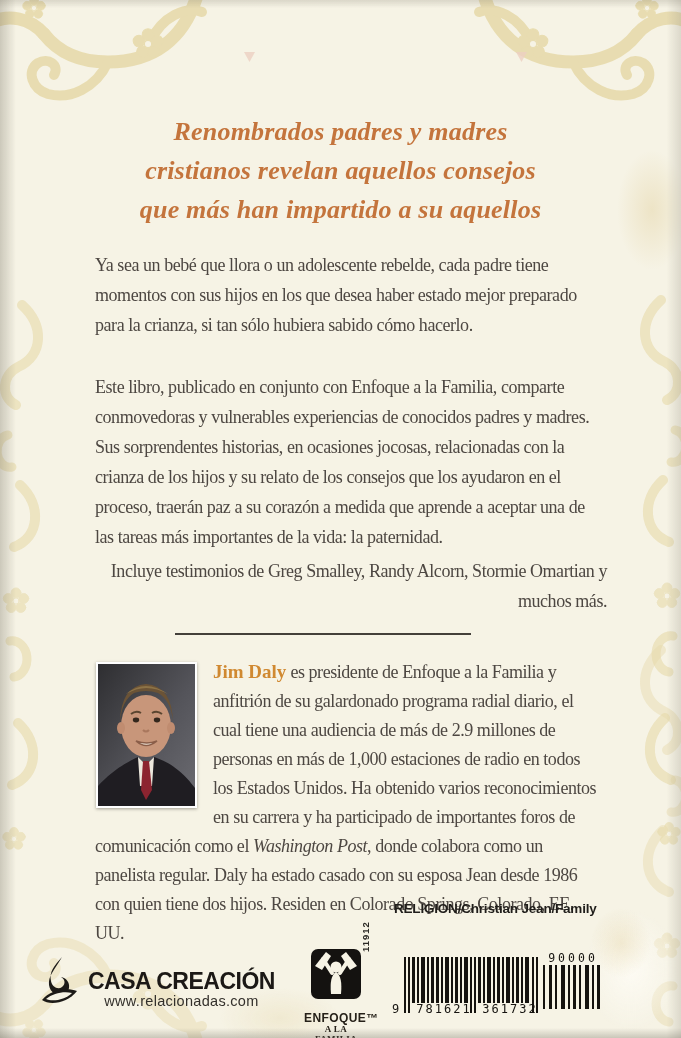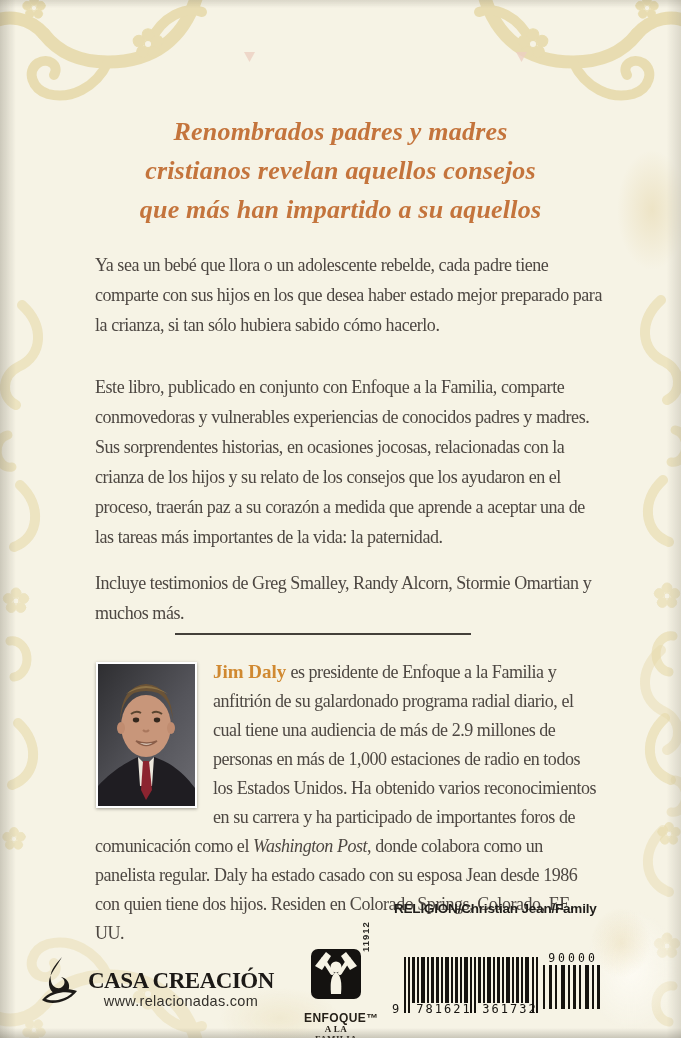--- a/index.html
+++ b/index.html
@@ -29,37 +29,37 @@
     position:absolute;left:0;top:112px;width:681px;text-align:center;
     color:#c4743c;font-weight:bold;font-style:italic;
     font-size:26px;line-height:39px;letter-spacing:.2px;
   }
   .body-copy p{
     position:absolute;left:95px;width:512px;margin:0;
     font-size:18px;line-height:30px;letter-spacing:-.45px;
   }
   .p1{top:250px;}
   .p2{top:372px;}
-  .p3{top:568px;}
+  .p3{top:556px;text-align:right;}
 
   .divider{position:absolute;left:175px;top:633px;width:296px;height:2px;background:#44403a;}
 
   .author{position:absolute;left:95px;top:657px;width:502px;font-size:18px;line-height:29px;letter-spacing:-.45px;}
   .photo-frame{
     float:left;width:97px;height:142px;margin:5px 16px 20px 1px;
     background:#fff;padding:2px;box-shadow:0 1px 3px rgba(60,55,45,.45);
   }
   .photo-frame svg{display:block;}
   .author-name{color:#d08931;font-weight:bold;font-size:19px;letter-spacing:0;}
   .bio-italic{font-style:italic;}
 
   
   .publisher{position:absolute;left:40px;top:953px;display:flex;align-items:center;z-index:2;}
   .pub-text{margin-left:8px;}
-  .pub-name{font-family:Liberation Serif, serif;font-weight:bold;font-size:23px;letter-spacing:-.5px;color:#1c1916;line-height:24px;margin-top:16px;}
+  .pub-name{font-family:Liberation Sans, sans-serif;font-weight:bold;font-size:23px;letter-spacing:-.5px;color:#1c1916;line-height:24px;margin-top:16px;}
   .pub-url{font-family:"Liberation Sans","DejaVu Sans",sans-serif;font-size:14.5px;color:#33302b;letter-spacing:.3px;text-align:center;line-height:17px;}
 
   .enfoque{position:absolute;left:304px;top:948px;width:64px;text-align:center;z-index:2;}
   .enfoque-mark{display:block;margin:0 auto;}
   .enfoque-l1{font-family:Liberation Sans, sans-serif;font-weight:bold;font-size:12px;letter-spacing:.4px;color:#262119;line-height:12px;margin-top:12px;}
   .enfoque-l2{font-family:"Liberation Serif",serif;font-weight:bold;font-size:9px;letter-spacing:.4px;color:#262119;line-height:10px;}
 
   .print-code{
     position:absolute;left:371px;top:941px;z-index:2;
     font-family:"Liberation Sans",sans-serif;font-size:9.5px;font-weight:bold;color:#2a2824;
@@ -132,21 +132,21 @@
 
   <div class="content">
 
     <div class="headline">
       <div>Renombrados padres y madres</div>
       <div>cristianos revelan aquellos consejos</div>
       <div>que más han impartido a su aquellos</div>
     </div>
 
     <div class="body-copy">
-      <p class="p1">Ya sea un bebé que llora o un adolescente rebelde, cada padre tiene comparte con sus hijos en los que desea haber estado mejor preparado para la crianza, si tan sólo hubiera sabido cómo hacerlo.</p>
+      <p class="p1">Ya sea un bebé que llora o un adolescente rebelde, cada padre tiene momentos con sus hijos en los que desea haber estado mejor preparado para la crianza, si tan sólo hubiera sabido cómo hacerlo.</p>
       <p class="p2">Este libro, publicado en conjunto con Enfoque a la Familia, comparte conmovedoras y vulnerables experiencias de conocidos padres y madres. Sus sorprendentes historias, en ocasiones jocosas, relacionadas con la crianza de los hijos y su relato de los consejos que los ayudaron en el proceso, traerán paz a su corazón a medida que aprende a aceptar una de las tareas más importantes de la vida: la paternidad.</p>
       <p class="p3">Incluye testimonios de Greg Smalley, Randy Alcorn, Stormie Omartian y muchos más.</p>
     </div>
 
     <div class="divider"></div>
 
     <div class="author">
       <div class="photo-frame">
         <svg width="97" height="142" viewBox="0 0 97 142">
           <defs>

